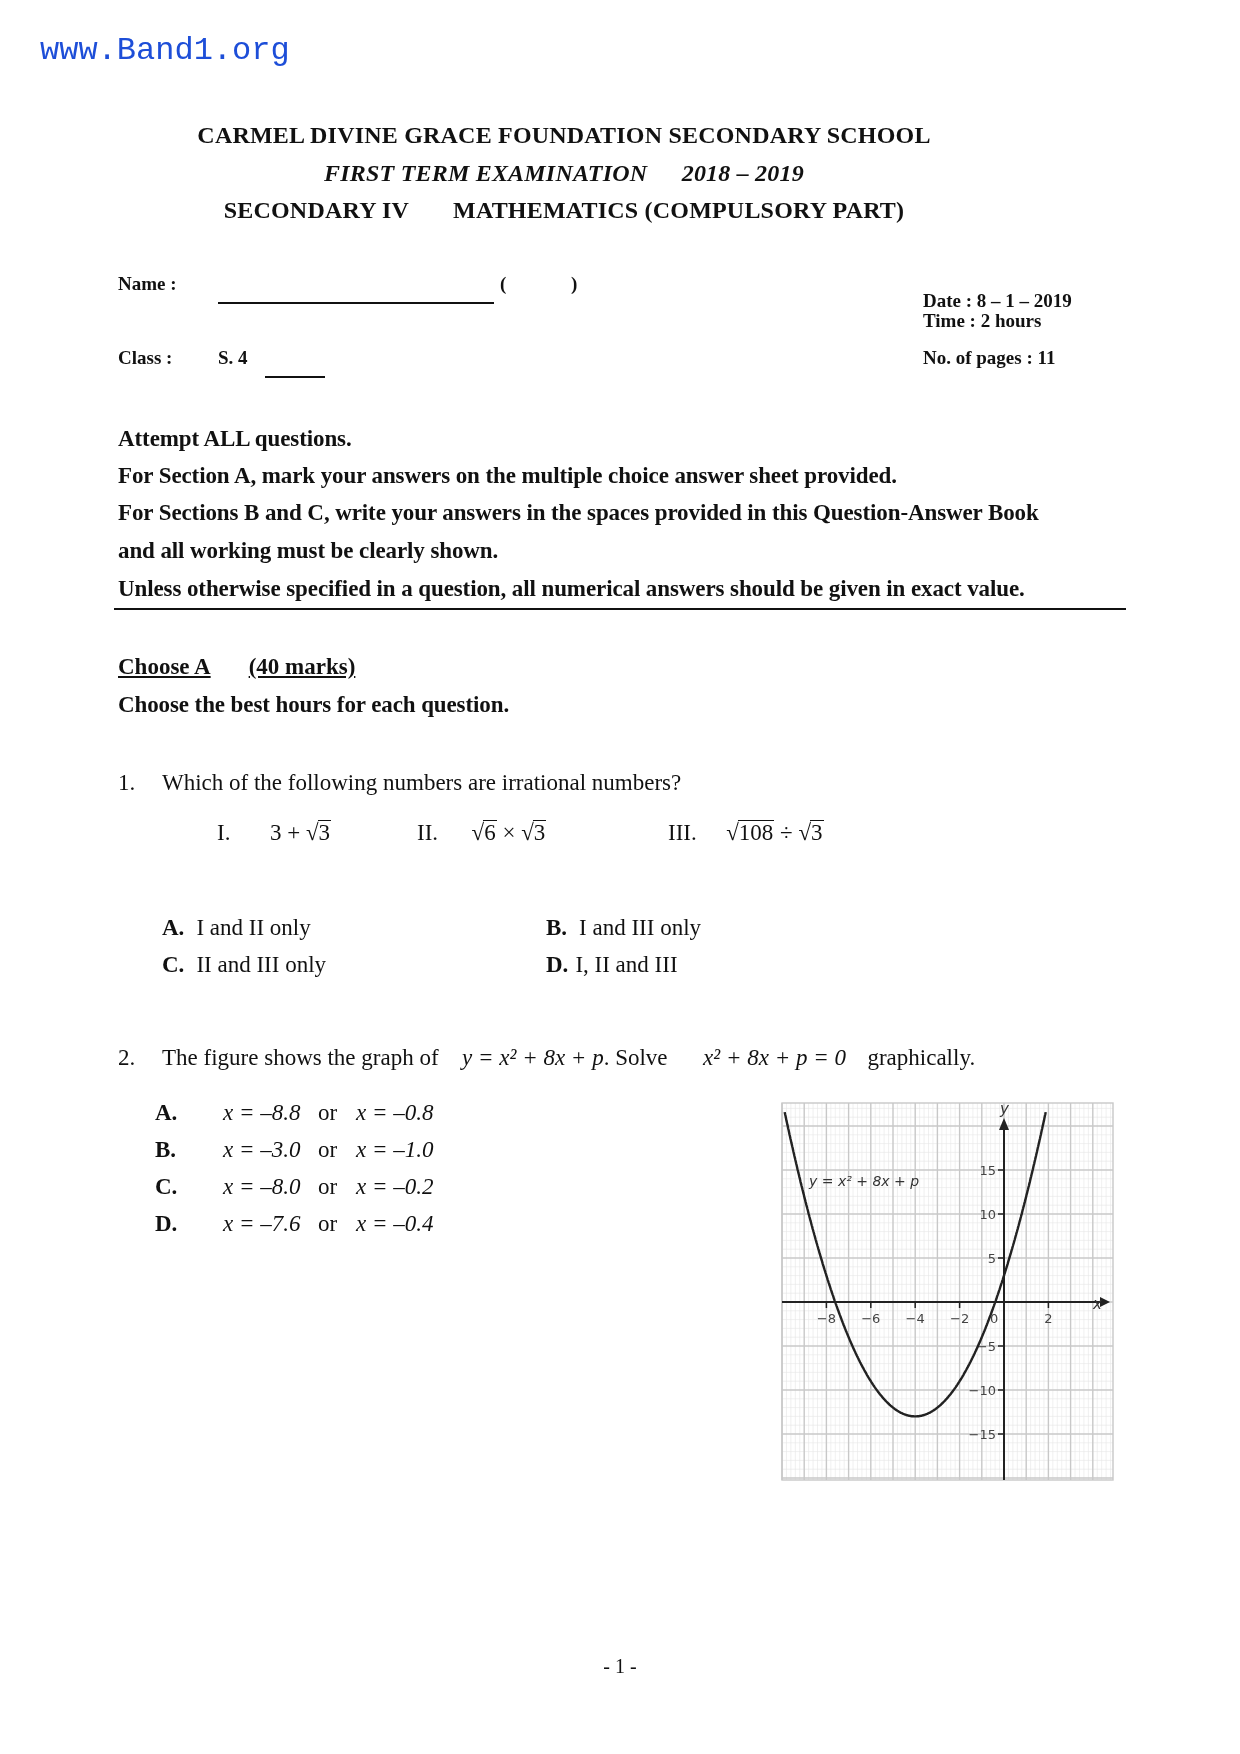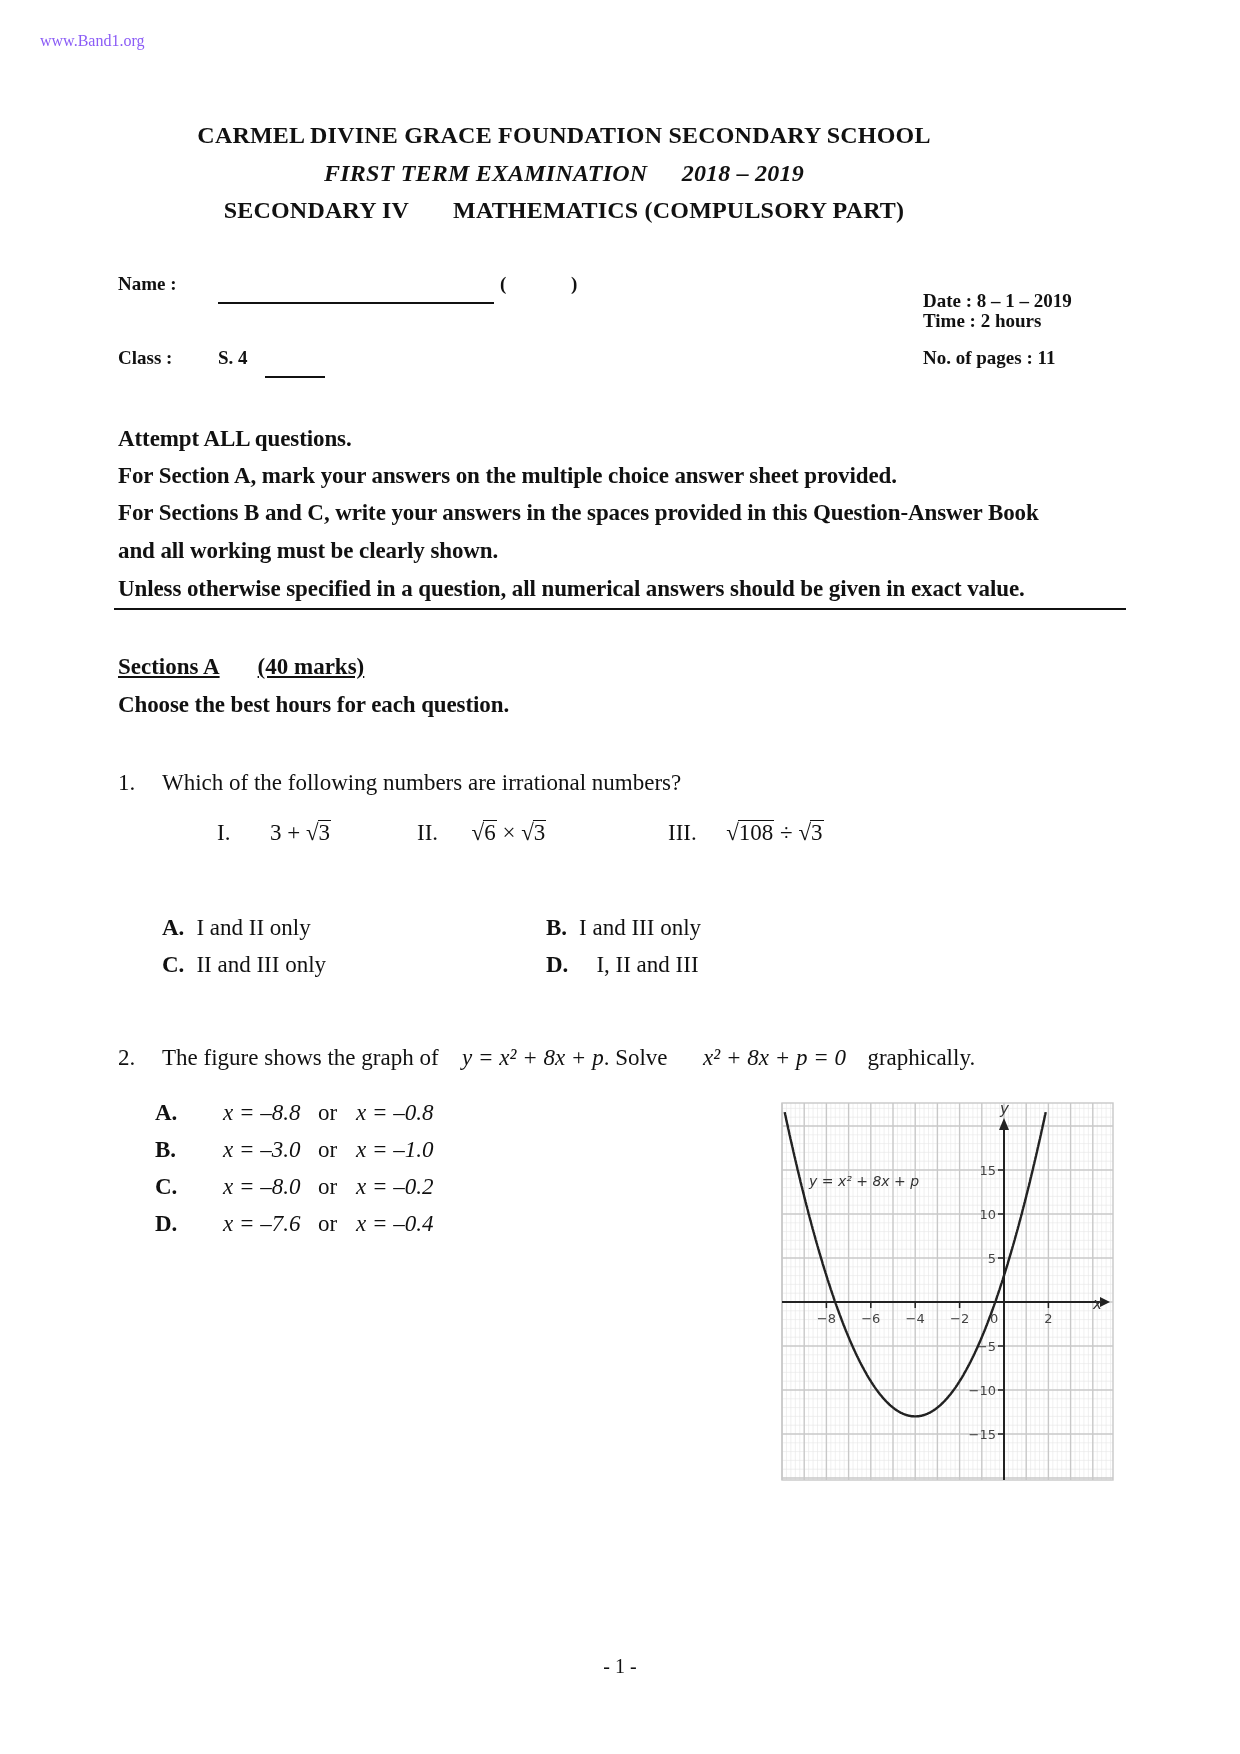--- a/index.html
+++ b/index.html
@@ -1,18 +1,18 @@
 <!DOCTYPE html>
 <html><head>
 <meta charset="utf-8">
 <style>
   html, body { margin: 0; padding: 0; background: #ffffff; }
   body { width: 1240px; height: 1754px; position: relative; overflow: hidden; color: #111; font-family: "Liberation Serif", serif; }
   .abs { position: absolute; }
-  .watermark { left: 40px; top: 32px; font-family: Liberation Serif, serif; font-size: 16px; color: #8b5cf6; }
+  .watermark { left: 40px; top: 32px; font-family: Liberation Mono, monospace; font-size: 32px; color: #1d4ed8; }
   .hdr { left: 0; width: 1128px; text-align: center; font-weight: bold; font-size: 24px; letter-spacing: 0.2px; }
   .b24 { font-size: 19px; font-weight: bold; }
   .instr { left: 118px; font-size: 23px; font-weight: bold; font-family: "Liberation Serif", serif; letter-spacing: -0.1px; }
   .rule { left: 114px; width: 1012px; height: 0; border-top: 2px solid #111; }
   .sec-title { left: 118px; font-size: 23px; font-weight: bold; text-decoration: underline; }
   .q { font-size: 23px; }
   .opt-letter { font-weight: bold; font-size: 23px; }
   .opt-text { font-size: 23px; }
   .math { font-style: italic; }
   .sqrt { display: inline-block; border-top: 1.5px solid #111; padding: 0 1px; line-height: 1; margin-left: 0; }
@@ -52,21 +52,21 @@
 <div class="abs b24" style="left:923px;top:347px;">No. of pages : 11</div>
 
 <div class="abs instr" style="top:426px;">Attempt ALL questions.</div>
 <div class="abs instr" style="top:463px;">For Section A, mark your answers on the multiple choice answer sheet provided.</div>
 <div class="abs instr" style="top:500px;">For Sections B and C, write your answers in the spaces provided in this Question-Answer Book</div>
 <div class="abs instr" style="top:538px;">and all working must be clearly shown.</div>
 <div class="abs instr" style="top:576px;">Unless otherwise specified in a question, all numerical answers should be given in exact value.</div>
 <div class="abs rule" style="top:608px;"></div>
 
 <div class="abs sec-title" style="top:654px;">
-  <span>Sections A</span><span style="display:inline-block;width:38px;"></span><span>(40 marks)</span>
+  <span>Choose A</span><span style="display:inline-block;width:38px;"></span><span>(40 marks)</span>
 </div>
 <div class="abs instr" style="top:692px;">Choose the best hours for each question.</div>
 
 <div class="abs q" style="left:118px;top:770px;">1.</div>
 <div class="abs q" style="left:162px;top:770px;">Which of the following numbers are irrational numbers?</div>
 
 <div class="abs q" style="left:217px;top:820px;">
   <span>I.</span>
   <span style="display:inline-block;width:28px;"></span>
   <span>3 + </span><span class="rad">√</span><span class="sqrt">3</span>
@@ -93,21 +93,21 @@
 <div class="abs" style="left:546px;top:915px;">
   <span class="opt-letter">B.</span>
   <span class="opt-text" style="margin-left:8px;">I and III only</span>
 </div>
 <div class="abs" style="left:162px;top:952px;">
   <span class="opt-letter">C.</span>
   <span class="opt-text" style="margin-left:8px;">II and III only</span>
 </div>
 <div class="abs" style="left:546px;top:952px;">
   <span class="opt-letter">D.</span>
-  <span class="opt-text" style="margin-left:24px;">I, II and III</span>
+  <span class="opt-text" style="margin-left:3px;">I, II and III</span>
 </div>
 
 <div class="abs q" style="left:118px;top:1045px;">2.</div>
 <div class="abs q" style="left:162px;top:1045px;white-space:nowrap;">
   <span>The figure shows the graph of</span>
   <span style="display:inline-block;width:12px;"></span>
   <span class="math">y = x² + 8x + p</span><span>. Solve</span>
   <span style="display:inline-block;width:24px;"></span>
   <span class="math">x² + 8x + p = 0</span>
   <span style="display:inline-block;width:10px;"></span>

